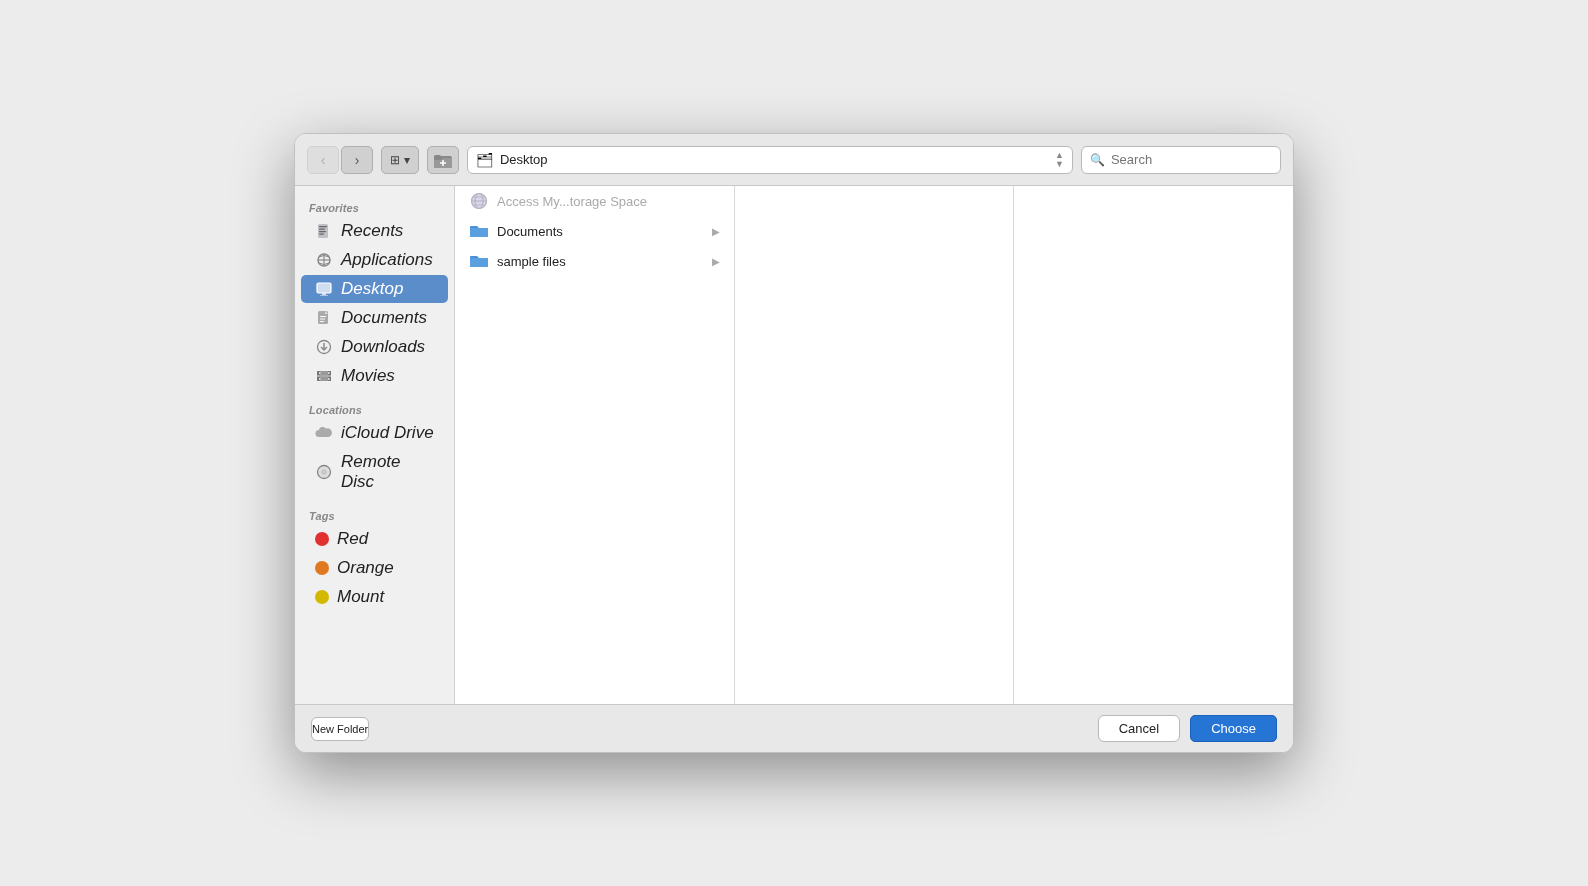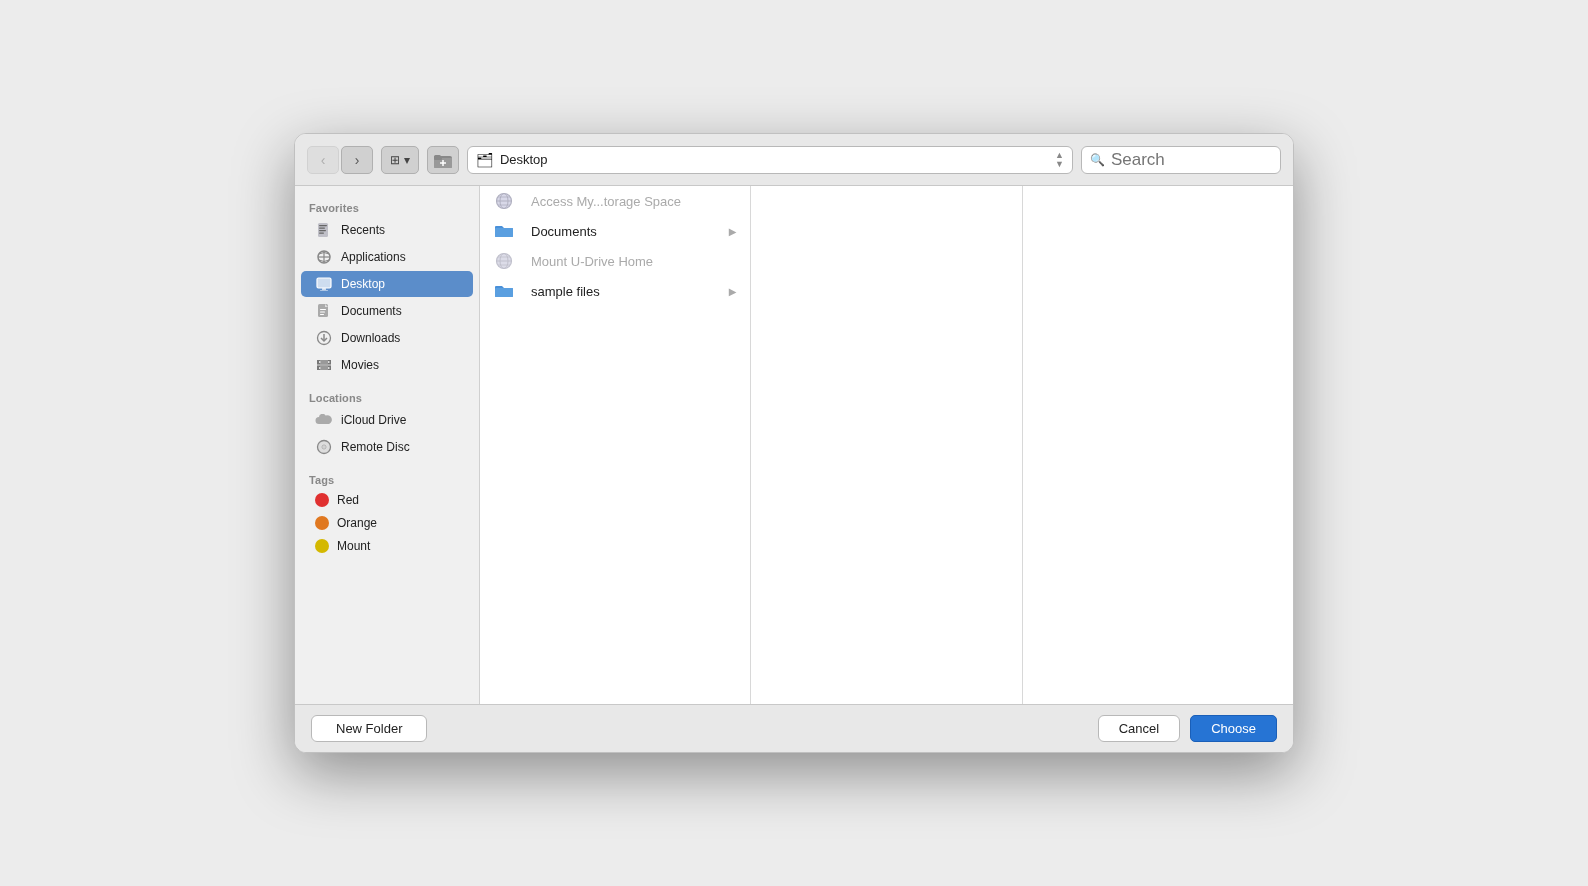--- a/index.html
+++ b/index.html
@@ -115,57 +115,58 @@
       width: 200px;
     }
     .search-icon-svg {
       color: #aaa;
       font-size: 12px;
     }
     .search-input {
       border: none;
       outline: none;
       background: transparent;
-      font-size: 17px;
+      font-size: 13px;
       color: #b91c1c;
       width: 100%;
     }
 
     
     .main-content {
       display: flex;
       flex: 1;
       overflow: hidden;
     }
 
     
     .sidebar {
-      width: 185px;
+      width: 160px;
       background: #f0f0f0;
       border-right: 1px solid #d0d0d0;
       overflow-y: auto;
       padding: 10px 0;
+      font-style: italic;
     }
     .sidebar-section-label {
       font-size: 11px;
       font-weight: 700;
       color: #888;
       padding: 6px 14px 2px;
       text-transform: capitalize;
       letter-spacing: 0.01em;
     }
     .sidebar-item {
       display: flex;
       align-items: center;
       gap: 8px;
       padding: 4px 14px;
       cursor: pointer;
       border-radius: 5px;
       margin: 1px 6px;
-      font-size: 12px;
+      font-size: 17px;
       color: #222;
     }
     .sidebar-item.active {
       background: #5b8dca;
       color: white;
     }
     .sidebar-item.active .sidebar-item-label { color: white; }
     .sidebar-icon {
       width: 18px;
       height: 18px;
@@ -195,21 +196,21 @@
       background: white;
     }
     .file-column:last-child { border-right: none; }
     .file-item {
       display: flex;
       align-items: center;
       padding: 5px 14px;
       cursor: pointer;
       font-size: 13px;
       color: #222;
-      gap: 17px;
+      gap: 8px;
     }
     .file-item.grayed { color: #aaa; }
     .file-icon {
       width: 20px;
       height: 20px;
       display: flex;
       align-items: center;
       justify-content: center;
       font-size: 14px;
       flex-shrink: 0;
@@ -223,25 +224,25 @@
     
     .bottom-bar {
       display: flex;
       align-items: center;
       padding: 10px 16px;
       background: #e8e8e8;
       border-top: 1px solid #c8c8c8;
       gap: 10px;
     }
     .new-folder-btn {
-      padding: 5px 24px;
+      padding: 5px 0;
       background: white;
       border: 1px solid #b8b8b8;
       border-radius: 6px;
-      font-size: 13px;
+      font-size: 11px;
       cursor: pointer;
       color: #222;
     }
     .spacer { flex: 1; }
     .cancel-btn {
       padding: 5px 20px;
       background: white;
       border: 1px solid #b8b8b8;
       border-radius: 6px;
       font-size: 13px;
@@ -450,32 +451,20 @@
             <svg width="20" height="16" viewBox="0 0 20 16" fill="none">
               <path d="M1 4a1 1 0 011-1h6l2 2h8a1 1 0 011 1v7a1 1 0 01-1 1H2a1 1 0 01-1-1V4z" fill="#4a90d9"></path>
               <rect x="1" y="5" width="18" height="9" rx="1" fill="#5a9fe0"></rect>
             </svg>
           </span>
           <span>Documents</span>
           <span class="file-chevron">▶</span>
         </div>
 
 
-        <div class="file-item grayed">
-          <span class="file-icon">
-            <svg width="18" height="18" viewBox="0 0 18 18" fill="none">
-              <circle cx="9" cy="9" r="7.5" stroke="#c0c0cc" stroke-width="1.2" fill="#dcdce8"></circle>
-              <ellipse cx="9" cy="9" rx="4" ry="7.5" stroke="#c0c0cc" stroke-width="1"></ellipse>
-              <line x1="1.5" y1="9" x2="16.5" y2="9" stroke="#c0c0cc" stroke-width="1"></line>
-              <line x1="3" y1="5" x2="15" y2="5" stroke="#c0c0cc" stroke-width="0.8"></line>
-              <line x1="3" y1="13" x2="15" y2="13" stroke="#c0c0cc" stroke-width="0.8"></line>
-            </svg>
-          </span>
-          <span>Mount U-Drive Home</span>
-        </div>
 
         <div class="file-item">
           <span class="file-icon folder-blue">
             <svg width="20" height="16" viewBox="0 0 20 16" fill="none">
               <path d="M1 4a1 1 0 011-1h6l2 2h8a1 1 0 011 1v7a1 1 0 01-1 1H2a1 1 0 01-1-1V4z" fill="#4a90d9"></path>
               <rect x="1" y="5" width="18" height="9" rx="1" fill="#5a9fe0"></rect>
             </svg>
           </span>
           <span>sample files</span>
           <span class="file-chevron">▶</span>

